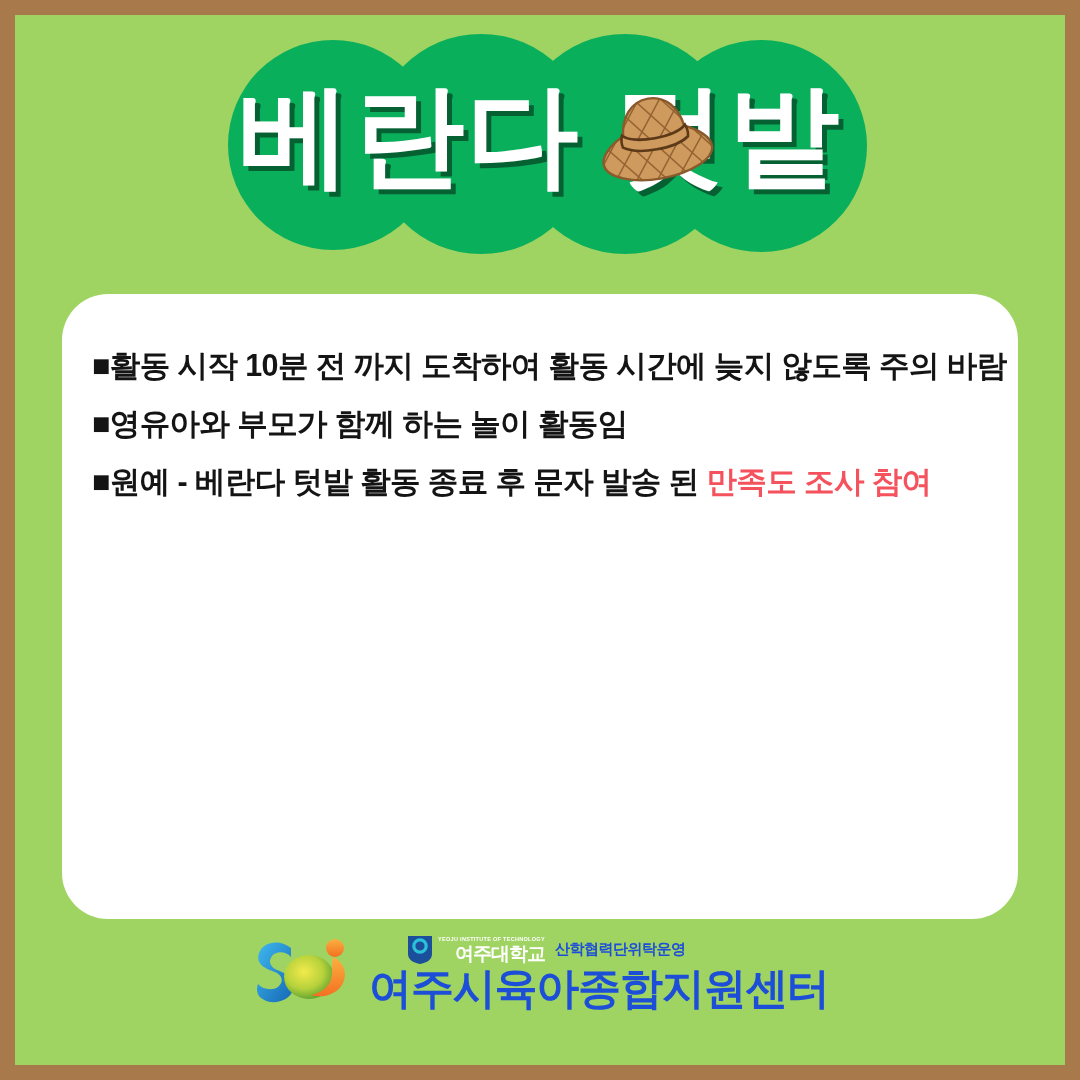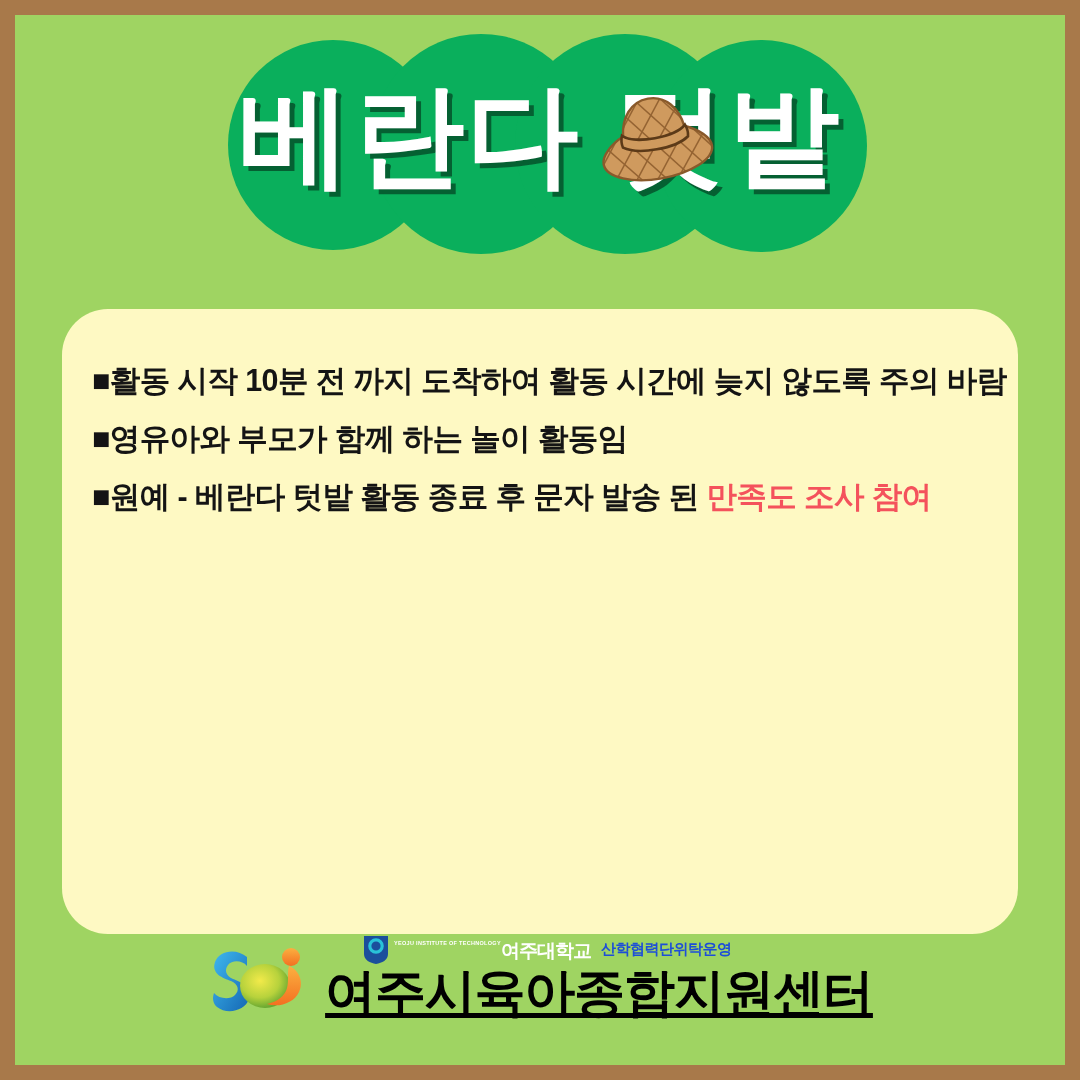--- a/index.html
+++ b/index.html
@@ -72,24 +72,24 @@
     width: 118px;
     height: 92px;
     transform: rotate(-10deg);
     pointer-events: none;
   }
 
   
   #card {
     position: absolute;
     left: 47px;
-    top: 294px;
+    top: 279px;
     width: 956px;
     height: 625px;
-    background: #fef9c3;
+    background: #ffffff;
     border-radius: 46px;
     box-sizing: border-box;
     padding: 52px 26px 42px 30px;
   }
   .note {
     font-size: 30.5px;
     font-weight: 700;
     color: #141414;
     line-height: 1.28;
     letter-spacing: -0.6px;
@@ -134,22 +134,23 @@
   #univ-line {
     display: flex;
     align-items: center;
     margin-bottom: 1px;
     margin-left: 38px;
   }
   #shield { width: 26px; height: 30px; flex: none; }
   #univ-block {
     margin-left: 5px;
     display: flex;
-    flex-direction: row;
+    flex-direction: column;
     line-height: 1;
+    align-items: flex-end;
   }
   #univ-en {
     font-size: 5.5px;
     font-weight: 700;
     color: #ffffff;
     letter-spacing: 0.3px;
     white-space: nowrap;
     margin-bottom: 2px;
   }
   #univ-ko {
@@ -162,27 +163,26 @@
   #operator {
     font-size: 15px;
     font-weight: 900;
     color: #1d4ed8;
     letter-spacing: -0.5px;
     white-space: nowrap;
     margin-left: 10px;
     margin-bottom: 1px;
   }
   #center-name {
-    font-size: 51px;
+    font-size: 43px;
     font-weight: 700;
-    color: #000000;
+    color: #1d4ed8;
     letter-spacing: -1.2px;
     white-space: nowrap;
     line-height: 1.05;
-    text-decoration: underline;
   }
 </style>
 </head>
 <body>
 
 <div id="poster">
   <div id="poster-inner">
 
     <div id="header">
       <div class="blob b1"></div>

